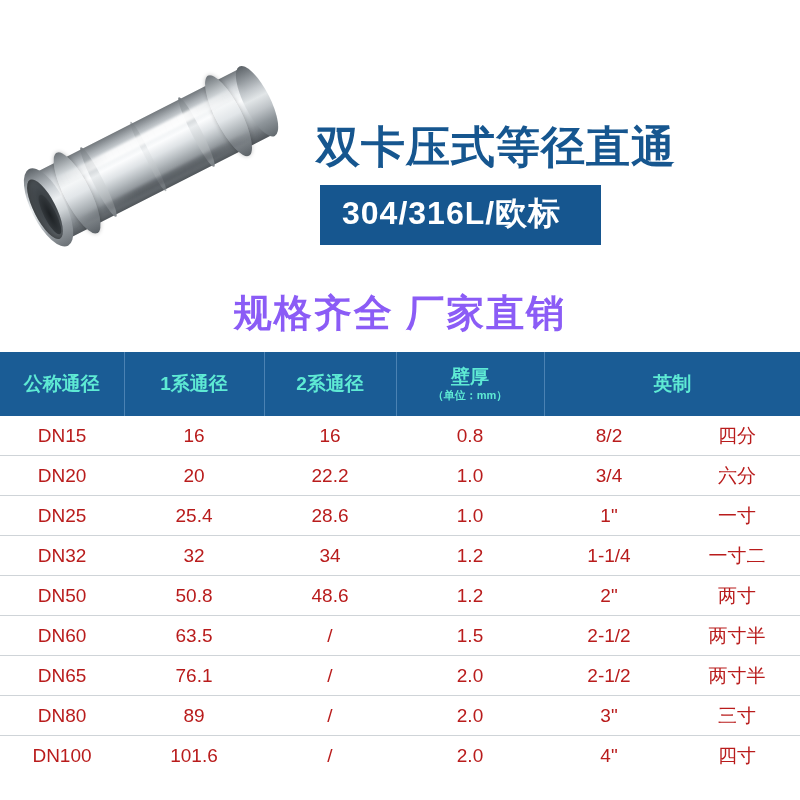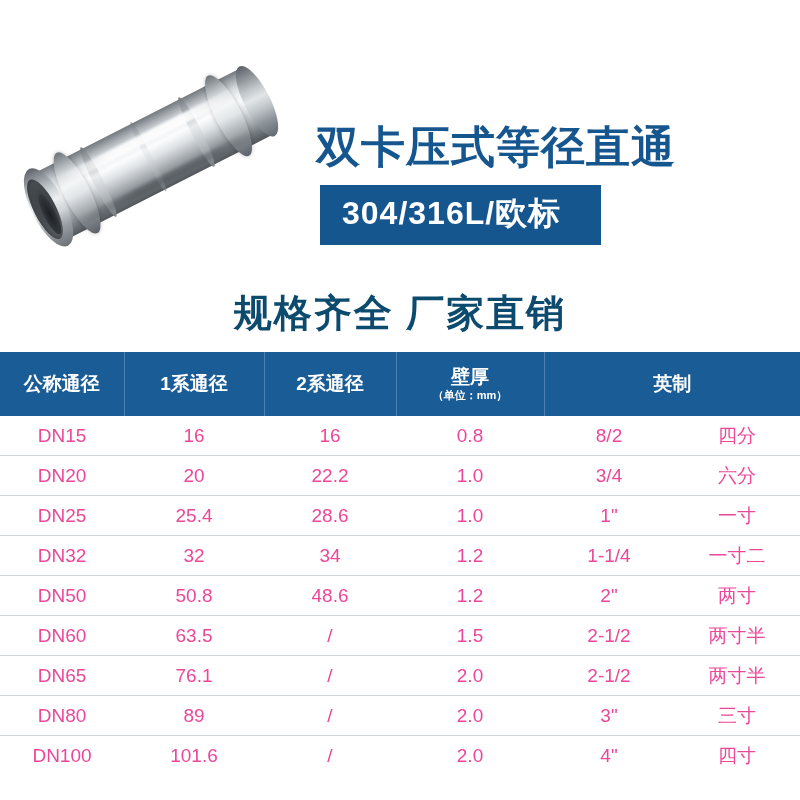--- a/index.html
+++ b/index.html
@@ -168,55 +168,55 @@
   }
 
   .subtitle {
     position: absolute;
     left: 0;
     top: 288px;
     width: 800px;
     text-align: center;
     font-size: 38px;
     font-weight: bold;
-    color: #0c4a6e;
+    color: #8b5cf6;
     letter-spacing: 2px;
   }
 
   
   .spec-table {
     position: absolute;
     left: 0;
     top: 352px;
     width: 800px;
     border-collapse: collapse;
     table-layout: fixed;
   }
   .spec-table th {
     background: #1a5c95;
-    color: #ffffff;
+    color: #5eead4;
     font-size: 19px;
     font-weight: bold;
     height: 62px;
     border-right: 1px solid #4b82b3;
     vertical-align: middle;
   }
   .spec-table th:last-child { border-right: none; }
   .th-stack {
     display: flex;
     flex-direction: column;
     align-items: center;
     justify-content: center;
     line-height: 1.18;
   }
   .th-sub { font-size: 11px; }
   .spec-table td {
     height: 37px;
     font-size: 19px;
-    color: #ec4899;
+    color: #b91c1c;
     text-align: center;
     border-bottom: 1px solid #cfd4d8;
     vertical-align: middle;
   }
   .spec-table tr.row:last-child td { border-bottom: none; }
   .col-a { width: 124px; }
   .col-b { width: 140px; }
   .col-c { width: 132px; }
   .col-d { width: 148px; }
   .col-e { width: 130px; }

